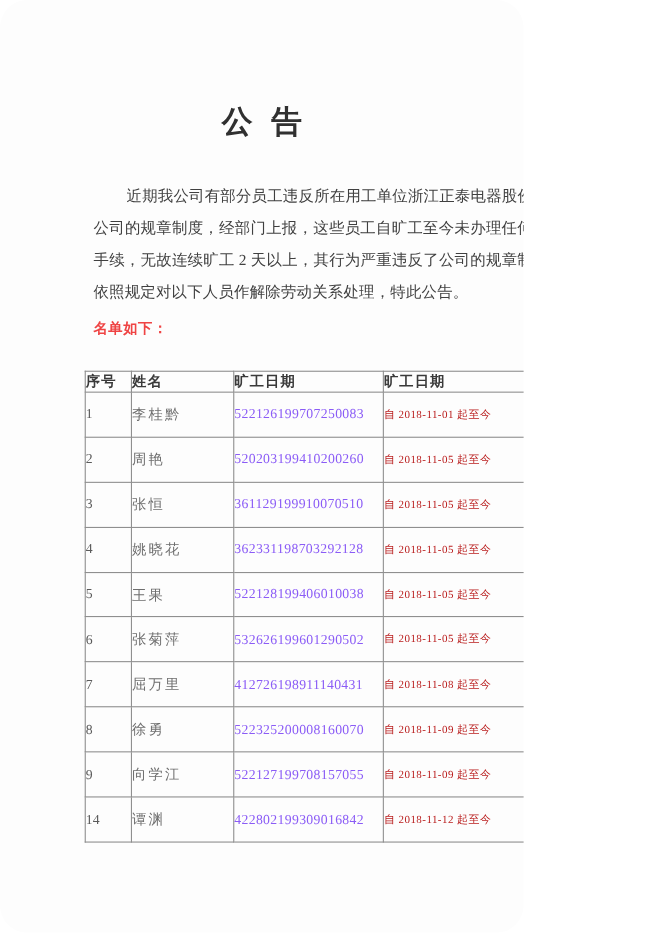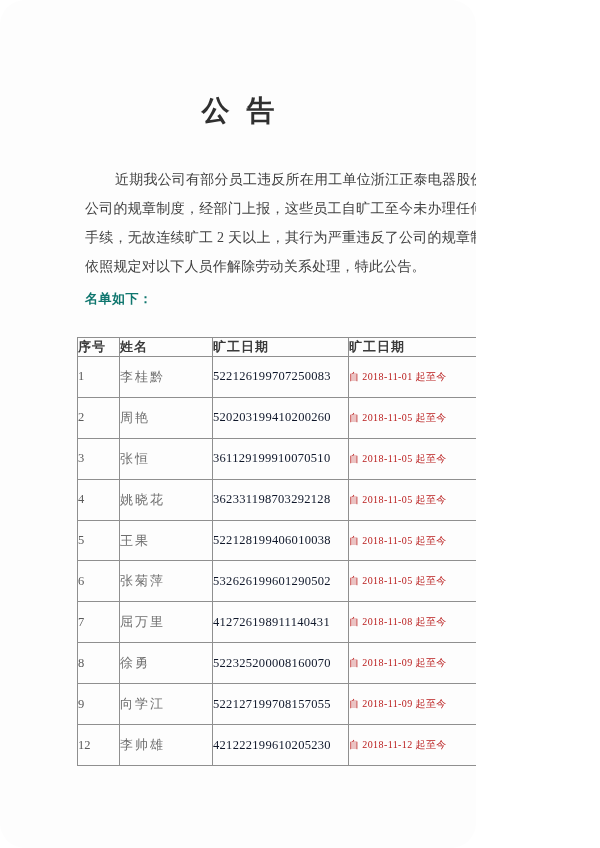--- a/index.html
+++ b/index.html
@@ -17,37 +17,37 @@
     font-size:28px; font-weight:bold; color:#303030;
     letter-spacing:5px; text-indent:5px;
   }
   .paragraph {
     position:absolute; left:85px; top:165px; width:428px;
     font-size:14px; line-height:29px; color:#404040;
     text-align:justify; text-indent:30px; letter-spacing:0.2px;
   }
   .list-label {
     position:absolute; left:85px; top:290px;
-    font-size:13px; font-weight:bold; color:#0f766e; letter-spacing:0.5px;
+    font-size:13px; font-weight:bold; color:#ef4444; letter-spacing:0.5px;
   }
   table.absentee {
     position:absolute; left:77px; top:337px;
     width:441px; height:429px;
     border-collapse:collapse; table-layout:fixed;
   }
   table.absentee th, table.absentee td {
     border:1px solid #8f8f8f;
     text-align:left; vertical-align:middle; padding:0;
   }
   table.absentee th {
     font-size:13px; font-weight:bold; color:#3a3a3a; letter-spacing:1px;
   }
   td.no   { font-size:12.5px; color:#5a5a5a; }
   td.name { font-size:13px;   color:#6e6e6e; letter-spacing:2px; }
-  td.id   { font-size:12.5px; color:#0f172a; letter-spacing:0.3px; }
+  td.id   { font-size:12.5px; color:#8b5cf6; letter-spacing:0.3px; }
   td.date { font-size:10px; color:#b91c1c; letter-spacing:0.4px; }
   .seal {
     position:absolute; left:540px; top:480px;
     width:200px; height:200px;
     filter:blur(0.5px); opacity:0.8;
     pointer-events:none;
   }
   .scan-smudge {
     position:absolute; left:488px; top:0; width:34px; height:5px;
     background:#e4e4e7; border-radius:45%; opacity:0.75;
@@ -135,23 +135,23 @@
           <td class="id">522325200008160070</td>
           <td class="date">自 2018-11-09 起至今</td>
         </tr>
         <tr>
           <td class="no">9</td>
           <td class="name">向学江</td>
           <td class="id">522127199708157055</td>
           <td class="date">自 2018-11-09 起至今</td>
         </tr>
         <tr>
-          <td class="no">12</td>
-          <td class="name">李帅雄</td>
-          <td class="id">421222199610205230</td>
+          <td class="no">14</td>
+          <td class="name">谭渊</td>
+          <td class="id">422802199309016842</td>
           <td class="date">自 2018-11-12 起至今</td>
         </tr>
       </tbody>
   </table>
 
   <svg class="seal" viewBox="540 480 200 200" width="200" height="200" xmlns="http://www.w3.org/2000/svg">
     <circle cx="628" cy="566" r="79" fill="none" stroke="#dc9296" stroke-width="3" opacity="0.75"></circle>
     <polygon points="628,511 640.9,548.2 680.3,549 648.9,572.8 660.3,610.5 628,588 595.7,610.5 607.1,572.8 575.7,549 615.1,548.2" fill="#dfa0a3" opacity="0.5"></polygon>
     <path id="sealTextArc" d="M 584 610 A 62 62 0 0 1 597 512" fill="none"></path>
     <path id="sealDigitsArc" d="M 559 586 A 72 72 0 0 0 602 633" fill="none"></path>

